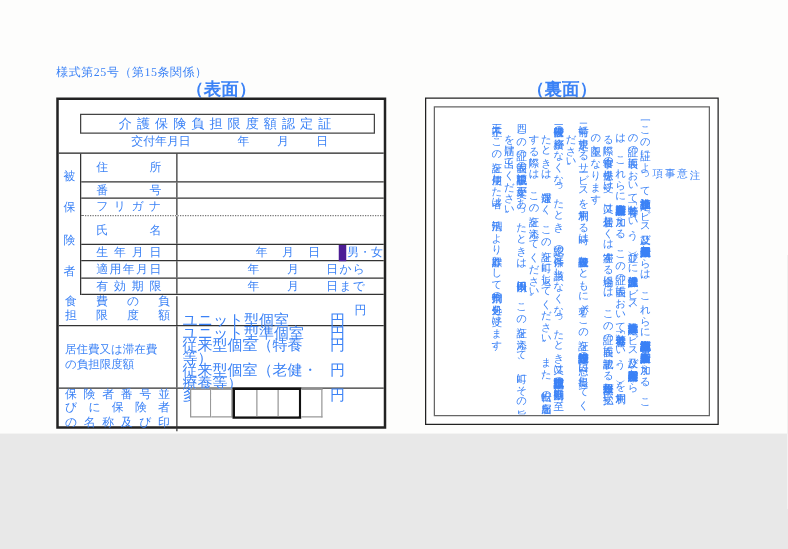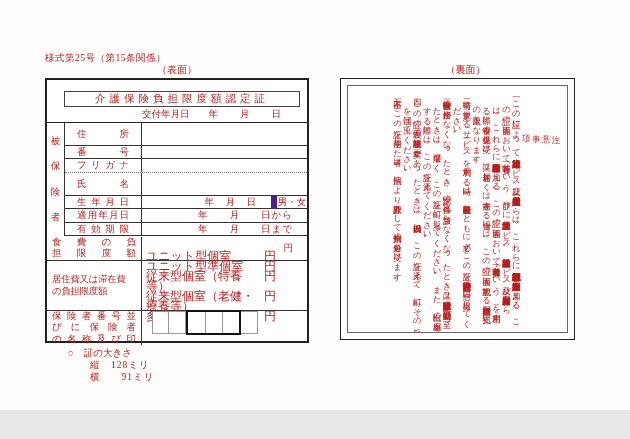--- a/index.html
+++ b/index.html
@@ -1,36 +1,36 @@
 <!DOCTYPE html>
 <html lang="ja"><head>
 <meta charset="utf-8">
 <style>
   html,body{margin:0;padding:0;background:#e8e8e8;}
   .sheet{
-    position:relative;width:630px;height:410px;background:#fdfdfc;
+    position:relative;width:630px;height:347px;background:#fdfdfc;
     font-family:"Liberation Serif","DejaVu Serif",serif;
-    color:#b91c1c;overflow:hidden;
+    color:#3b82f6;overflow:hidden;
   }
   .form-ref{position:absolute;left:45px;top:52px;font-size:9.5px;letter-spacing:.5px;}
-  .caption{position:absolute;top:63px;font-size:10px;text-align:center;}
+  .caption{position:absolute;top:63px;font-size:14px;text-align:center;font-weight:bold;}
   .caption.front-cap{left:45px;width:264px;}
-  .caption.back-cap{left:348px;width:235px;}
+  .caption.back-cap{left:332px;width:235px;}
 
   
   .front-panel{
     position:absolute;left:45px;top:78px;width:264px;height:265px;
     border:2px solid #222;box-sizing:border-box;background:#fff;
   }
   .title-box{
     margin:11px 7px 0 17px;height:16px;border:1px solid #444;
     display:flex;align-items:center;justify-content:center;
     font-size:10.5px;letter-spacing:4px;padding-left:0;box-sizing:border-box;
   }
-  .issue-row{display:flex;align-items:center;height:15px;font-size:9.5px;margin-left:37px;}
+  .issue-row{display:flex;height:15px;font-size:9.5px;}
   .issue-row .issue-label{padding-left:58px;}
   .issue-row .issue-value{flex:1;text-align:center;padding-right:6px;letter-spacing:1px;}
 
   .front-table{border-top:1px solid #222;font-size:9.5px;}
   .insured-block{display:flex;}
   .vcol{
     width:18px;border-right:1px solid #333;box-sizing:border-box;
     display:flex;flex-direction:column;align-items:center;justify-content:space-evenly;
     height:113px;font-size:9.5px;
   }

